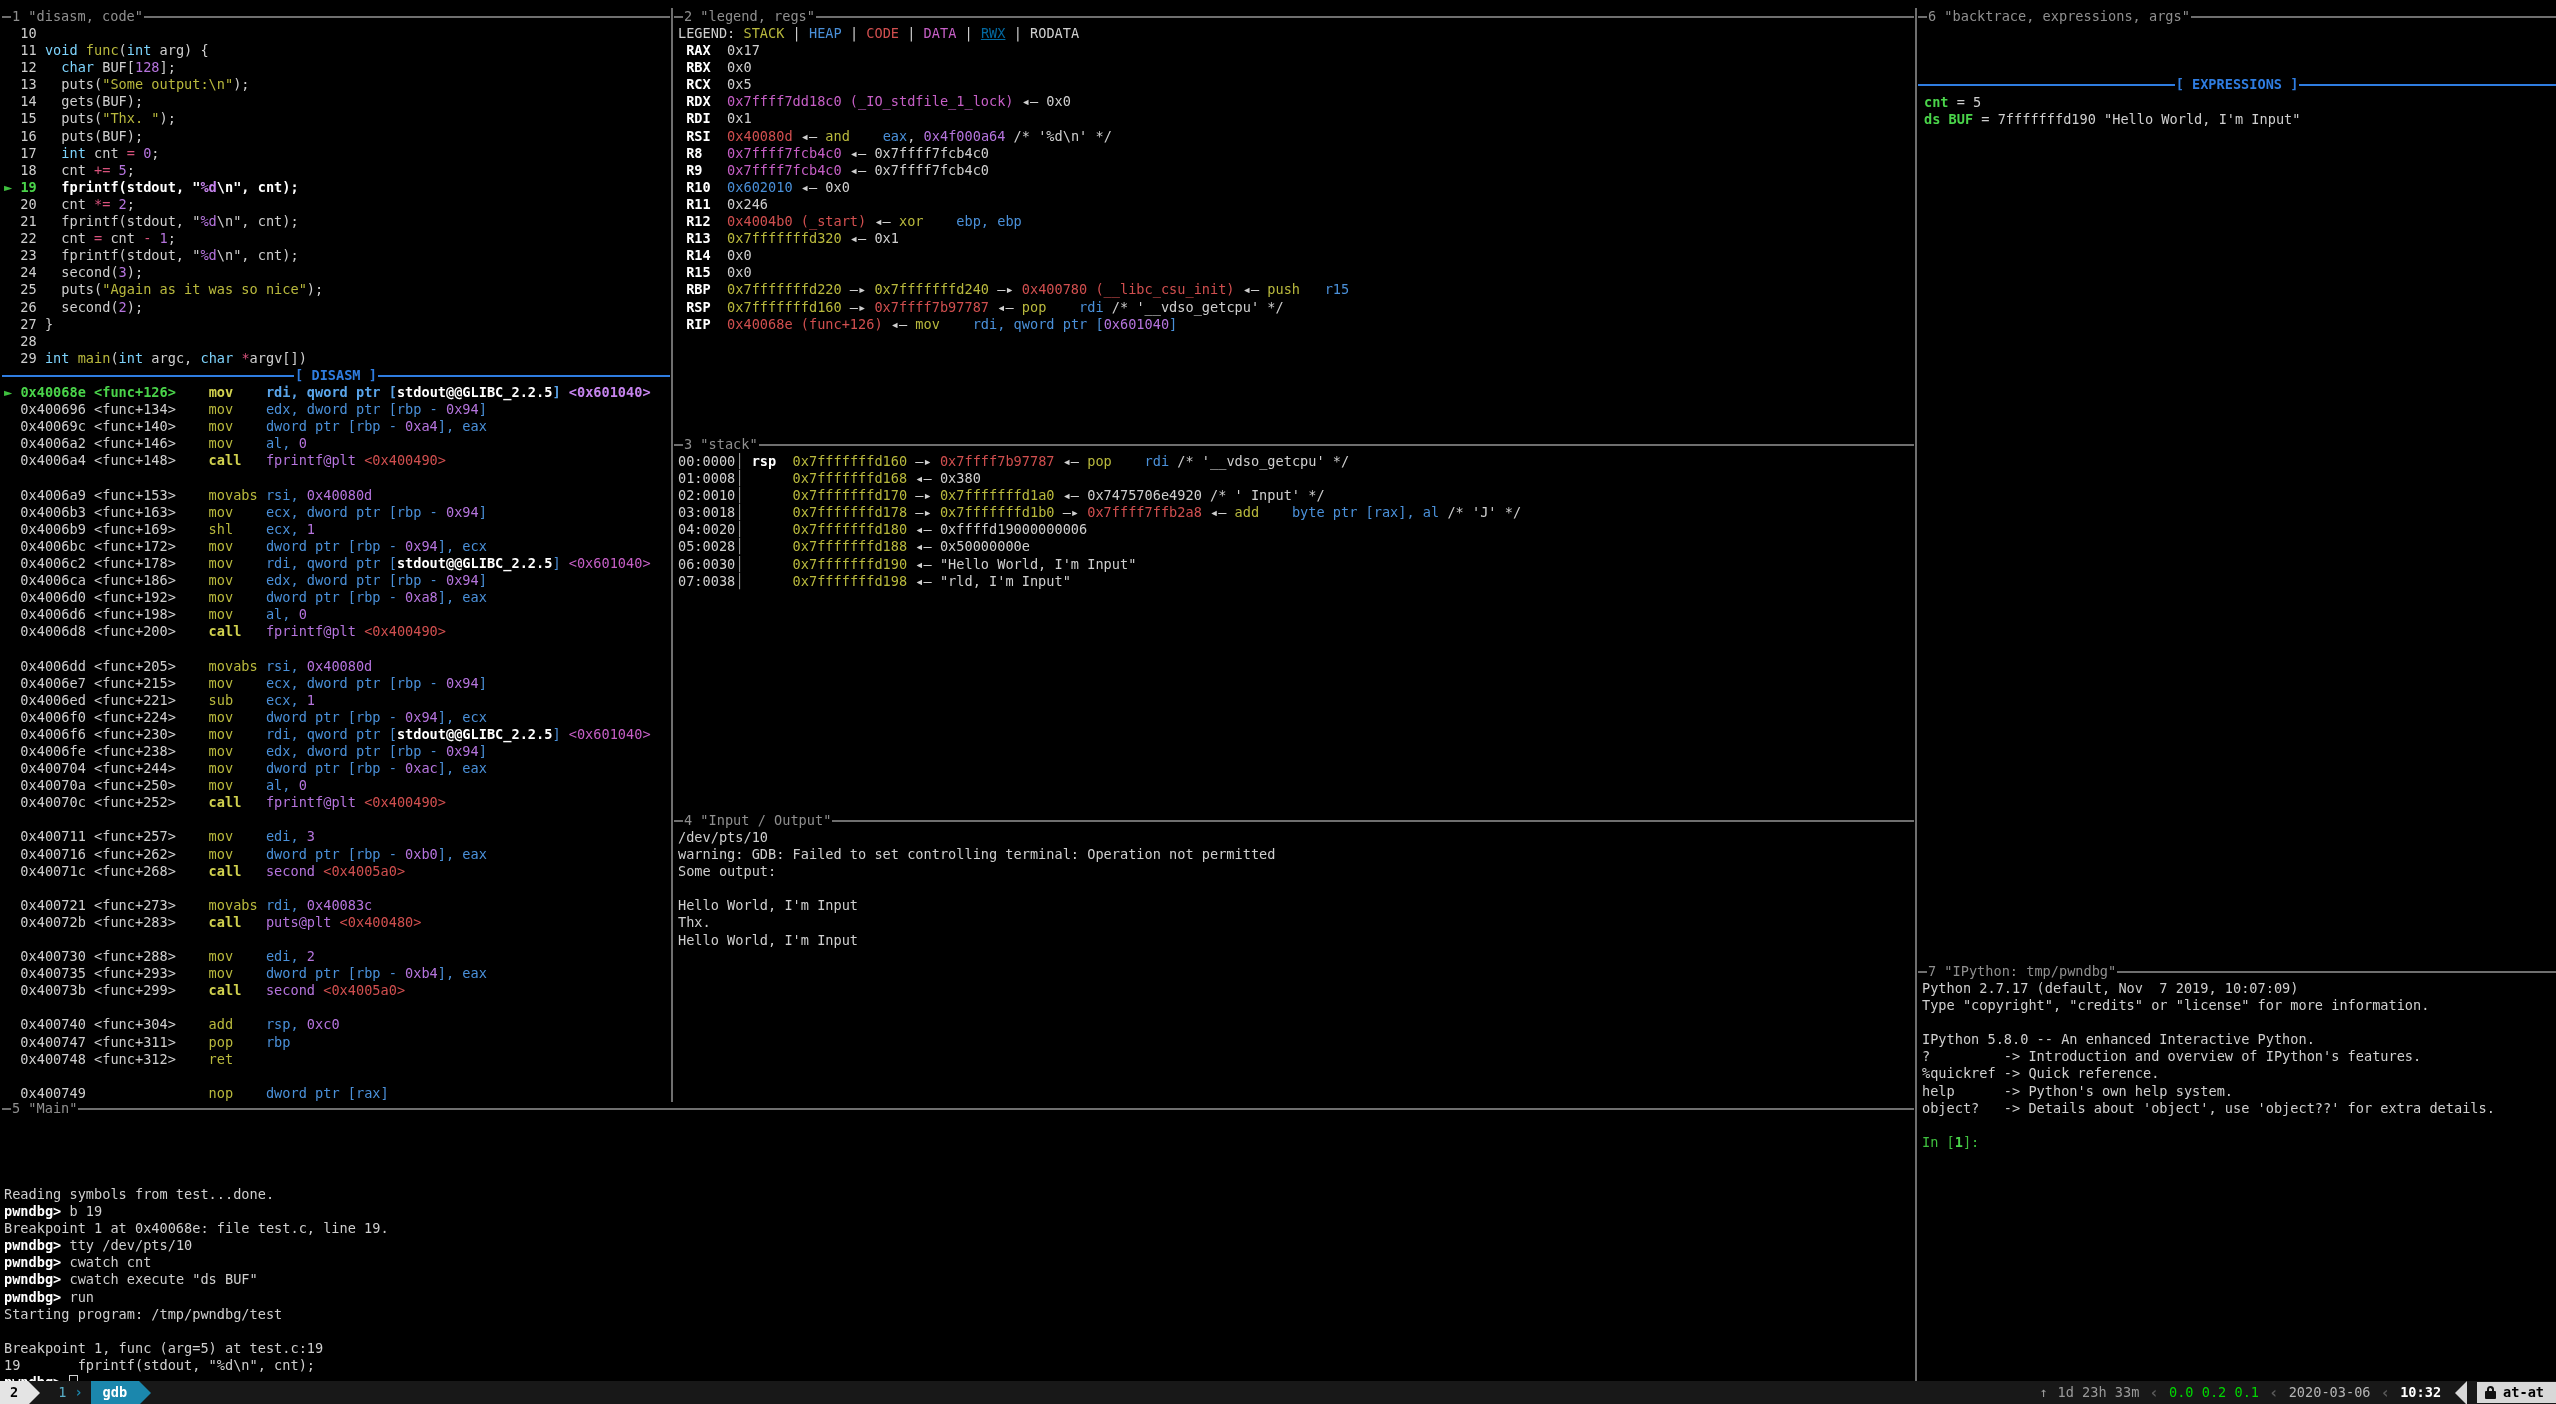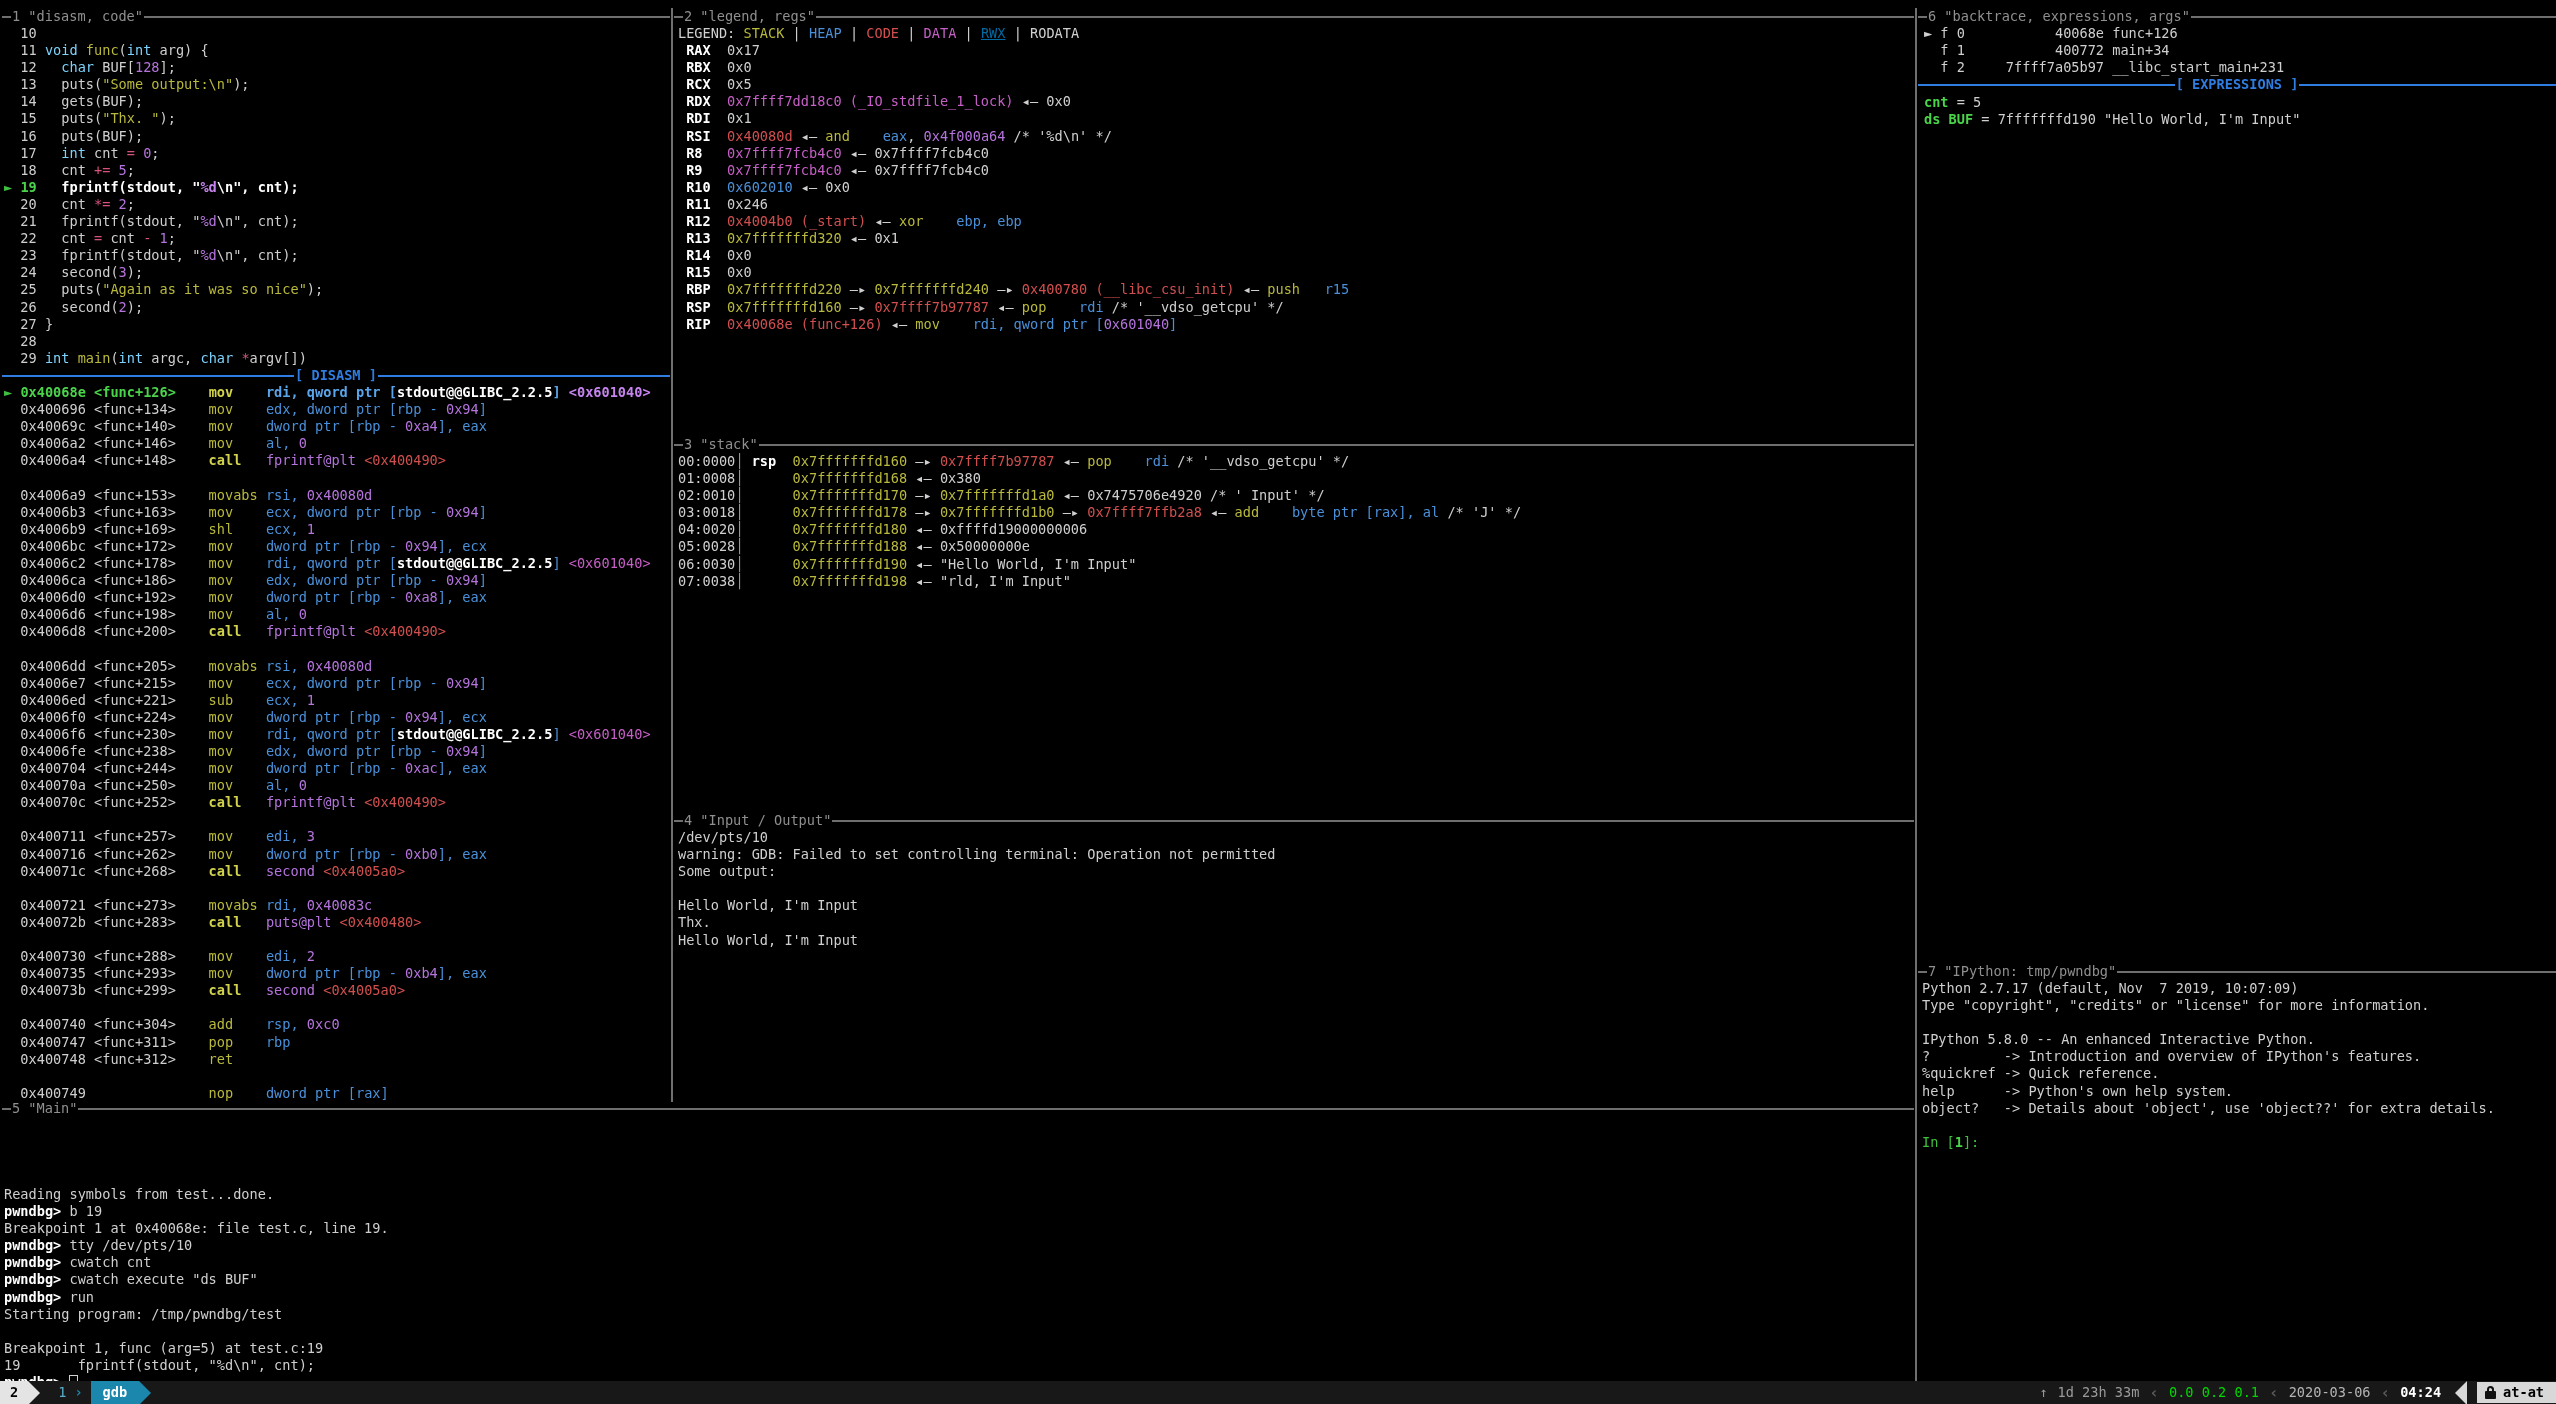--- a/index.html
+++ b/index.html
@@ -127,21 +127,20 @@
     </div>
     <div class="flow" style="left:4px;top:86px;"><div class="trow"><span class="sg w">Reading symbols from test...done.</span></div><div class="trow"><span class="sg rb">pwndbg&gt; </span><span class="sg w">b 19</span></div><div class="trow"><span class="sg w">Breakpoint 1 at 0x40068e: file test.c, line 19.</span></div><div class="trow"><span class="sg rb">pwndbg&gt; </span><span class="sg w">tty /dev/pts/10</span></div><div class="trow"><span class="sg rb">pwndbg&gt; </span><span class="sg w">cwatch cnt</span></div><div class="trow"><span class="sg rb">pwndbg&gt; </span><span class="sg w">cwatch execute "ds BUF"</span></div><div class="trow"><span class="sg rb">pwndbg&gt; </span><span class="sg w">run</span></div><div class="trow"><span class="sg w">Starting program: /tmp/pwndbg/test</span></div><div class="trow">&nbsp;</div><div class="trow"><span class="sg w">Breakpoint 1, func (arg=5) at test.c:19</span></div><div class="trow"><span class="sg w">19       fprintf(stdout, "%d\n", cnt);</span></div><div class="trow"><span class="sg rb">pwndbg&gt; </span><span class="sg cur"></span></div></div>
   </div>
 
   <div class="pane" style="left:1916px;top:0;width:640px;height:963px;">
     <div class="phdr" style="left:2px;top:8px;width:638px;">
       <span class="hstub"></span>
       <span class="hlabel">6 "backtrace, expressions, args"</span>
       <span class="hrule"></span>
     </div>
-    <div class="flow" style="left:8px;top:25px;"><div class="trow"><span class="sg w">► f 0           40068e func+126</span></div><div class="trow"><span class="sg w">  f 1           400772 main+34</span></div><div class="trow"><span class="sg w">  f 2     7ffff7a05b97 __libc_start_main+231</span></div></div>
     <div class="bsep" style="left:2px;top:76px;width:638px;">
       <span class="brule"></span>
       <span class="blabel">[ EXPRESSIONS ]</span>
       <span class="brule"></span>
     </div>
     <div class="flow" style="left:8px;top:94px;"><div class="trow"><span class="sg GB">cnt</span><span class="sg w"> = 5</span></div><div class="trow"><span class="sg GB">ds BUF</span><span class="sg w"> = 7fffffffd190 "Hello World, I'm Input"</span></div></div>
   </div>
 
   <div class="pane" style="left:1916px;top:963px;width:640px;height:418px;">
     <div class="phdr" style="left:2px;top:0;width:638px;">
@@ -165,21 +164,21 @@
       <span class="tri tri-wintitle"></span>
     </div>
     <div class="sb-right">
       <span class="sb-dim">↑</span>
       <span class="sb-dim">1d 23h 33m</span>
       <span class="sb-sep">‹</span>
       <span class="sb-load">0.0 0.2 0.1</span>
       <span class="sb-sep">‹</span>
       <span class="sb-date">2020-03-06</span>
       <span class="sb-sep">‹</span>
-      <span class="sb-time">04:24</span>
+      <span class="sb-time">10:32</span>
       <span class="tri tri-host"></span>
       <span class="seg-host">
           <span class="lock">
             <span class="shackle"></span>
             <span class="body"></span>
           </span>
           <span>at-at</span>
         </span>
     </div>
   </div>

